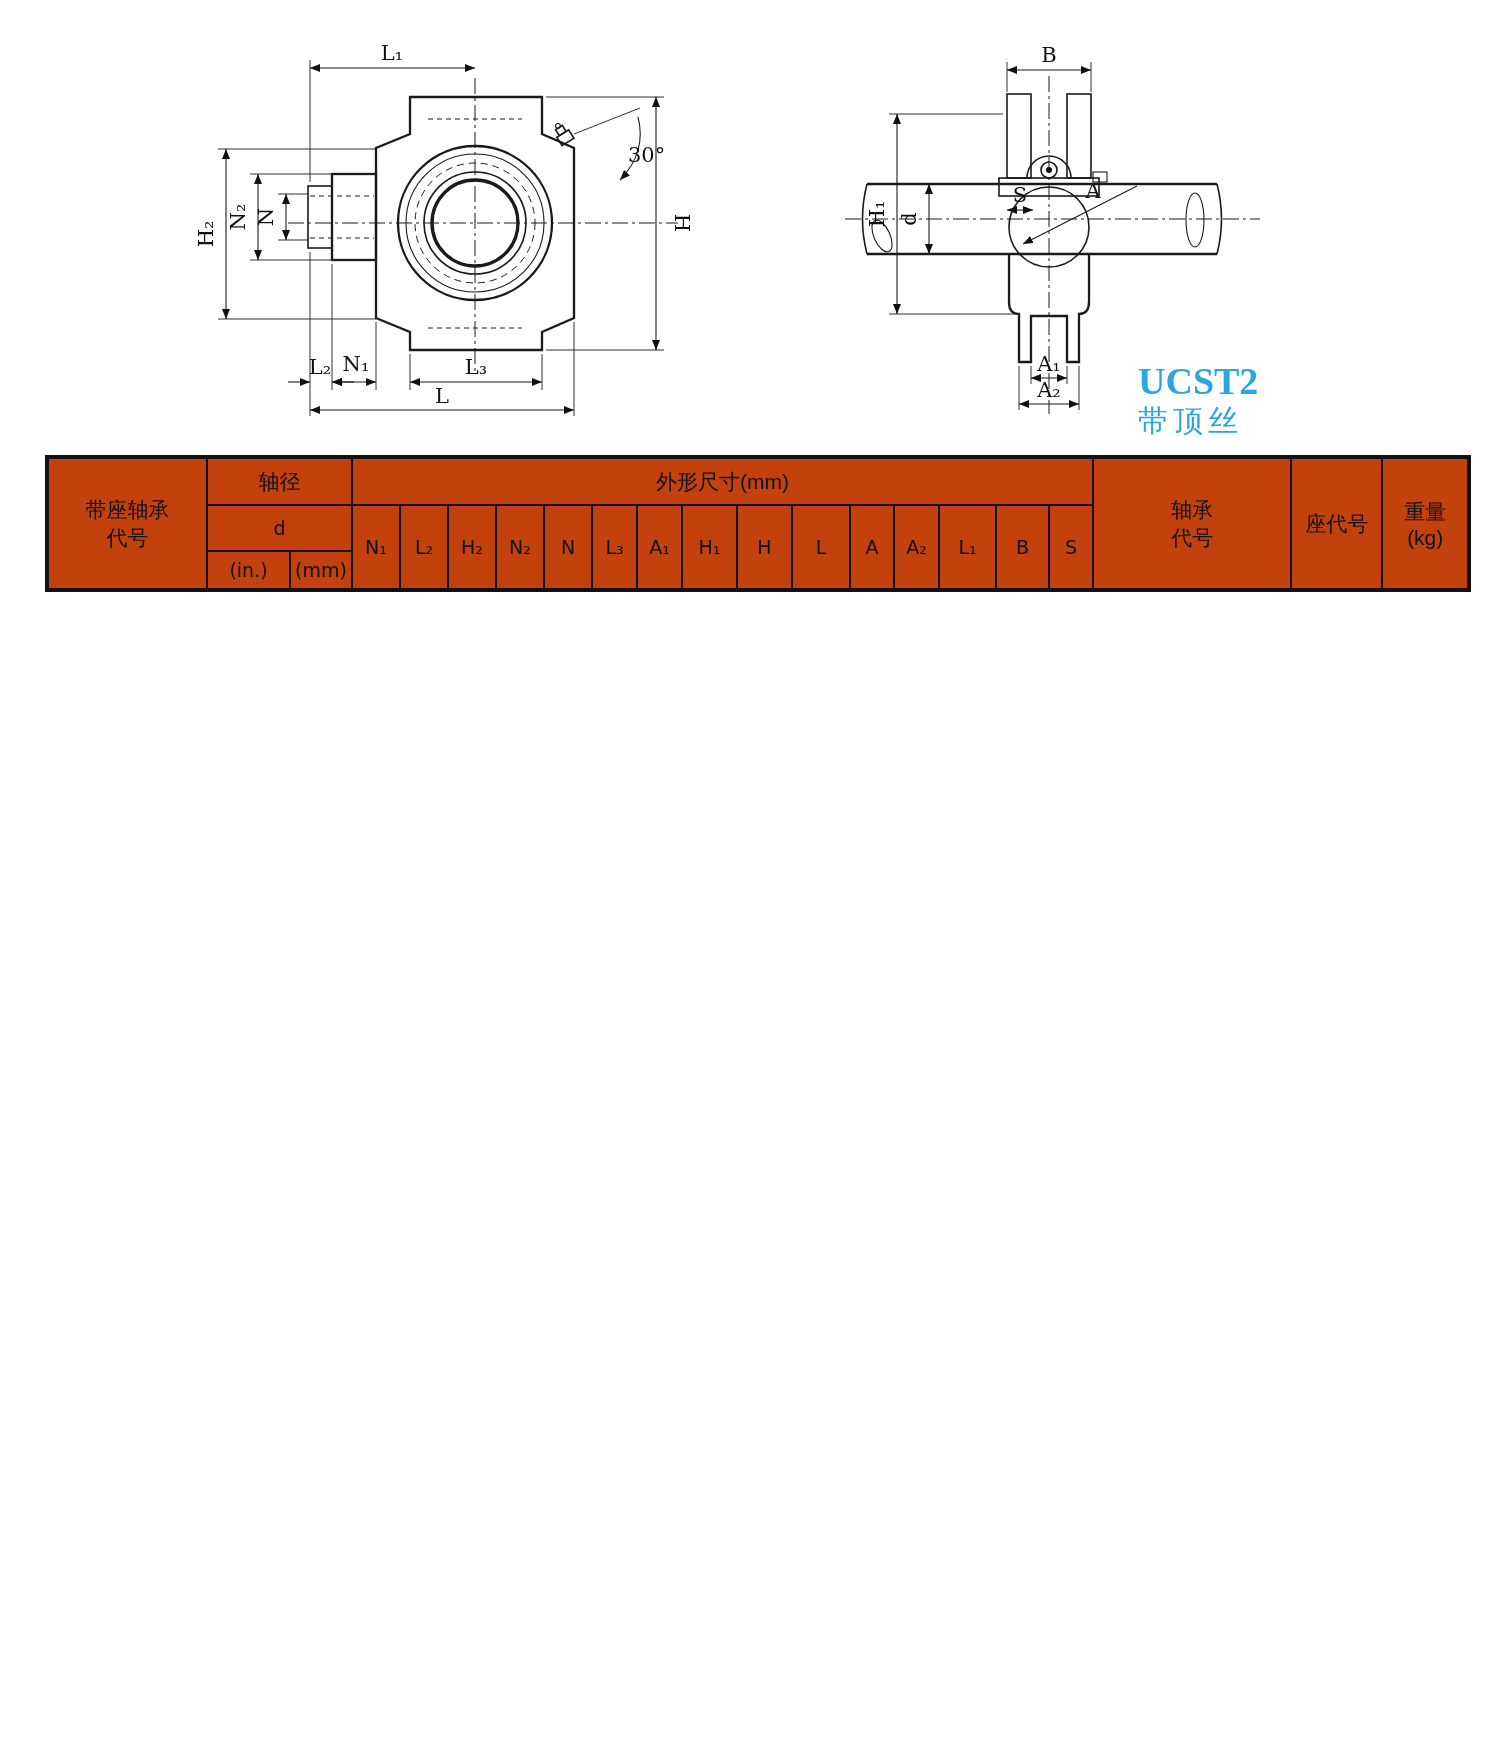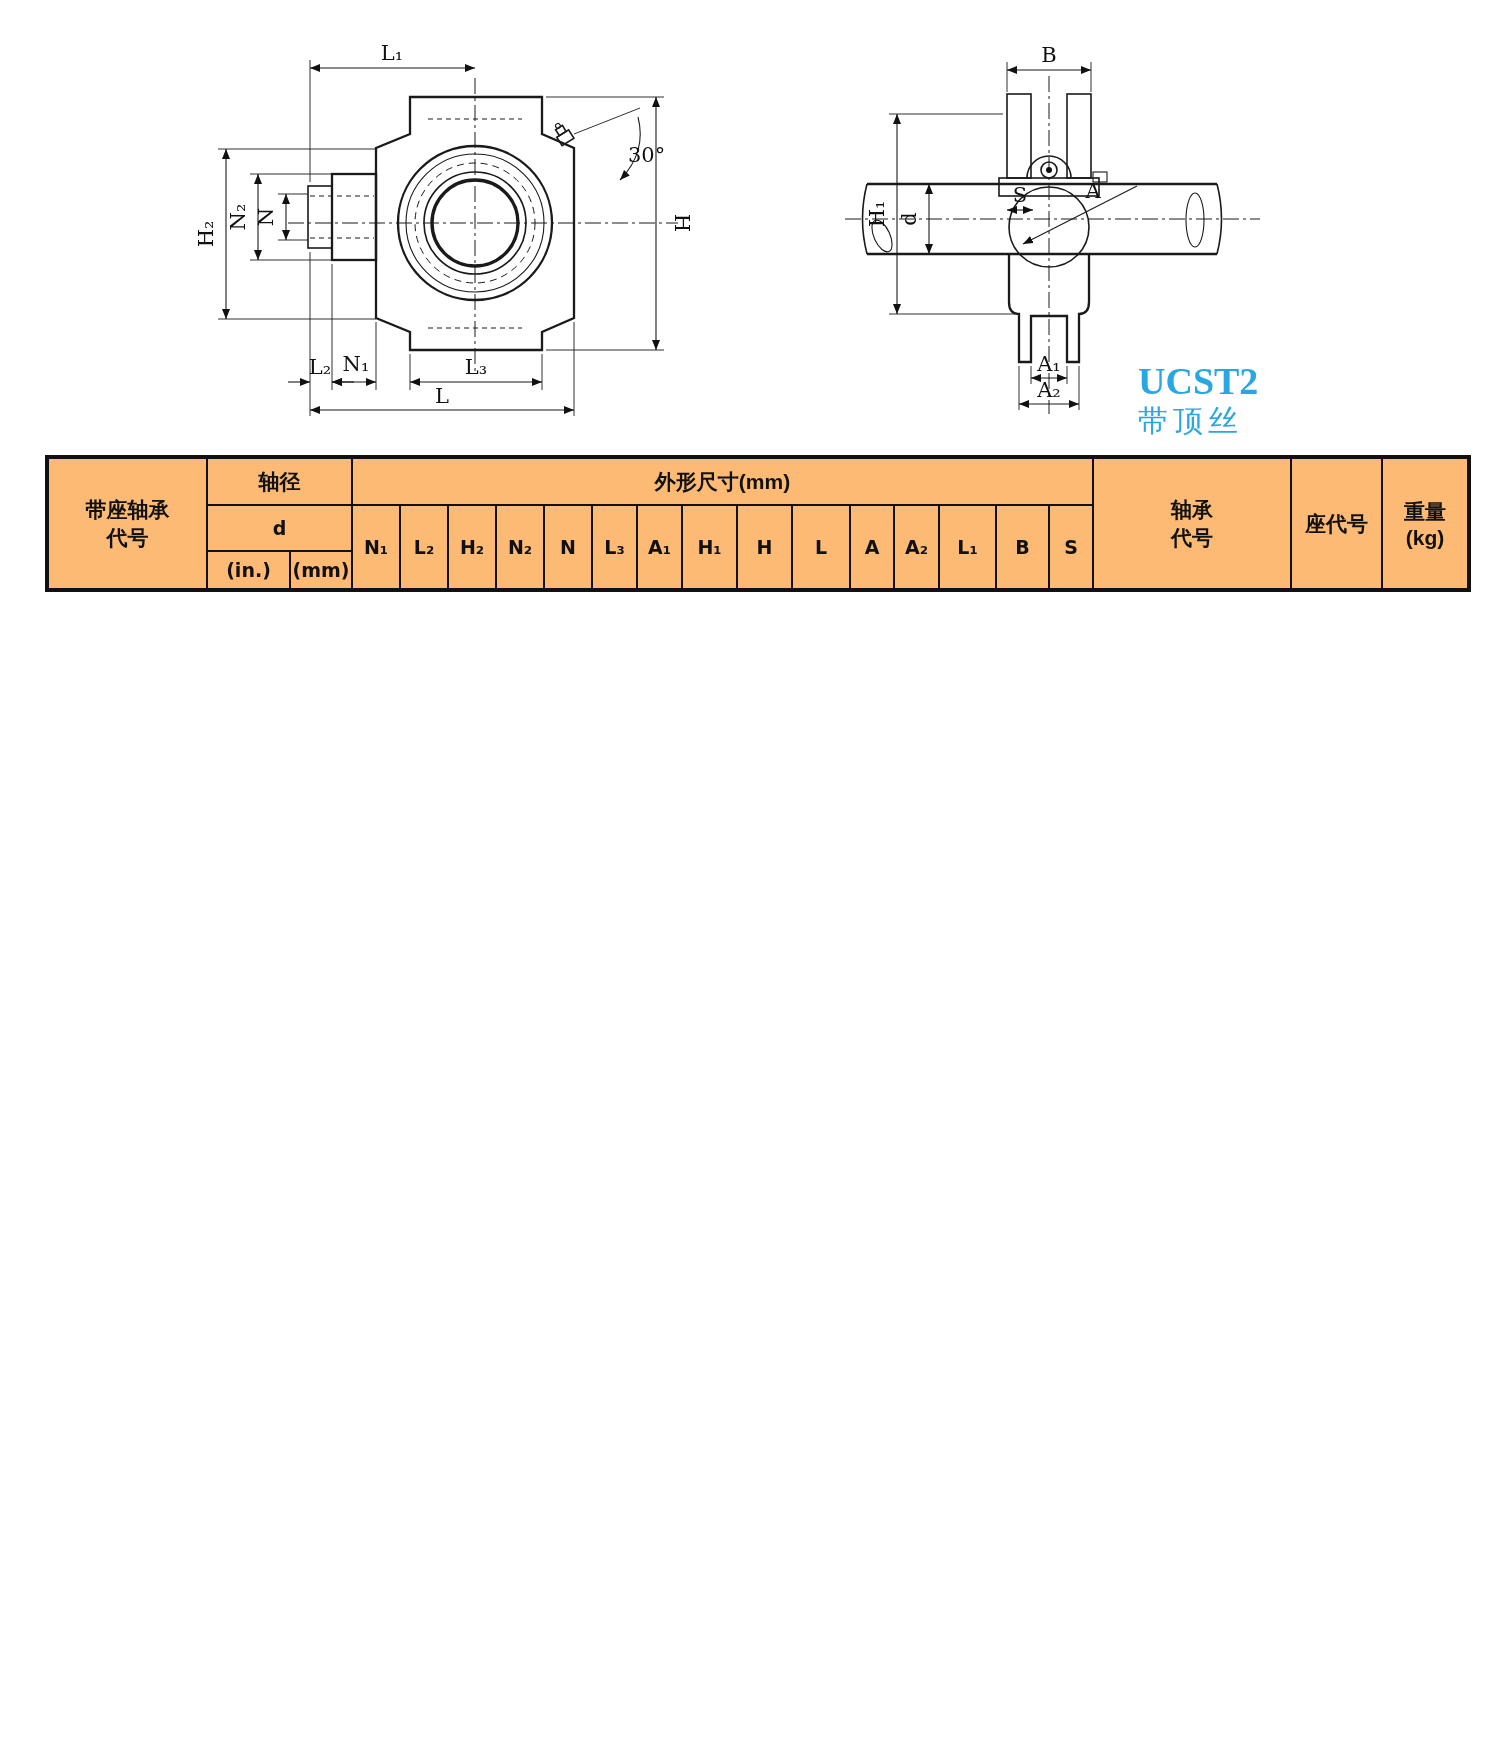--- a/index.html
+++ b/index.html
@@ -16,21 +16,21 @@
   .ext{stroke-width:.9;}
   .dim{stroke-width:1.1;}
   .series{position:absolute;left:1138px;top:330px;color:#29a7e2;line-height:1.05;margin-top:32px;}
   .series .code{font-family:"Liberation Serif",serif;font-weight:bold;font-size:38px;}
   .series .sub{font-family:"Liberation Sans",sans-serif;font-weight:normal;font-size:30px;letter-spacing:5px;margin-top:3px;}
 
   
   table.spec{position:absolute;left:45px;top:455px;width:1422px;border-collapse:collapse;
              table-layout:fixed;border:4px solid #111;}
   table.spec th,table.spec td{border:2px solid #111;padding:0;}
-  table.spec th{background:#fdba74;font-weight:bold;white-space:pre-line;vertical-align:middle;text-align:center;}
+  table.spec th{background:#c2410c;font-weight:normal;white-space:pre-line;vertical-align:middle;text-align:center;}
   th.cn{font-size:21px;font-family:"Liberation Sans",sans-serif;}
   th.dimh{font-family:"DejaVu Sans",sans-serif;font-size:19px;}
   th.r1{height:45px;} th.r2{height:44px;} th.r3{height:36px;}
 </style>
 </head>
 <body>
 
 <div class="drawings">
 
   <svg width="530" height="400" viewBox="0 0 530 400" style="position:absolute;left:170px;top:22px;">

